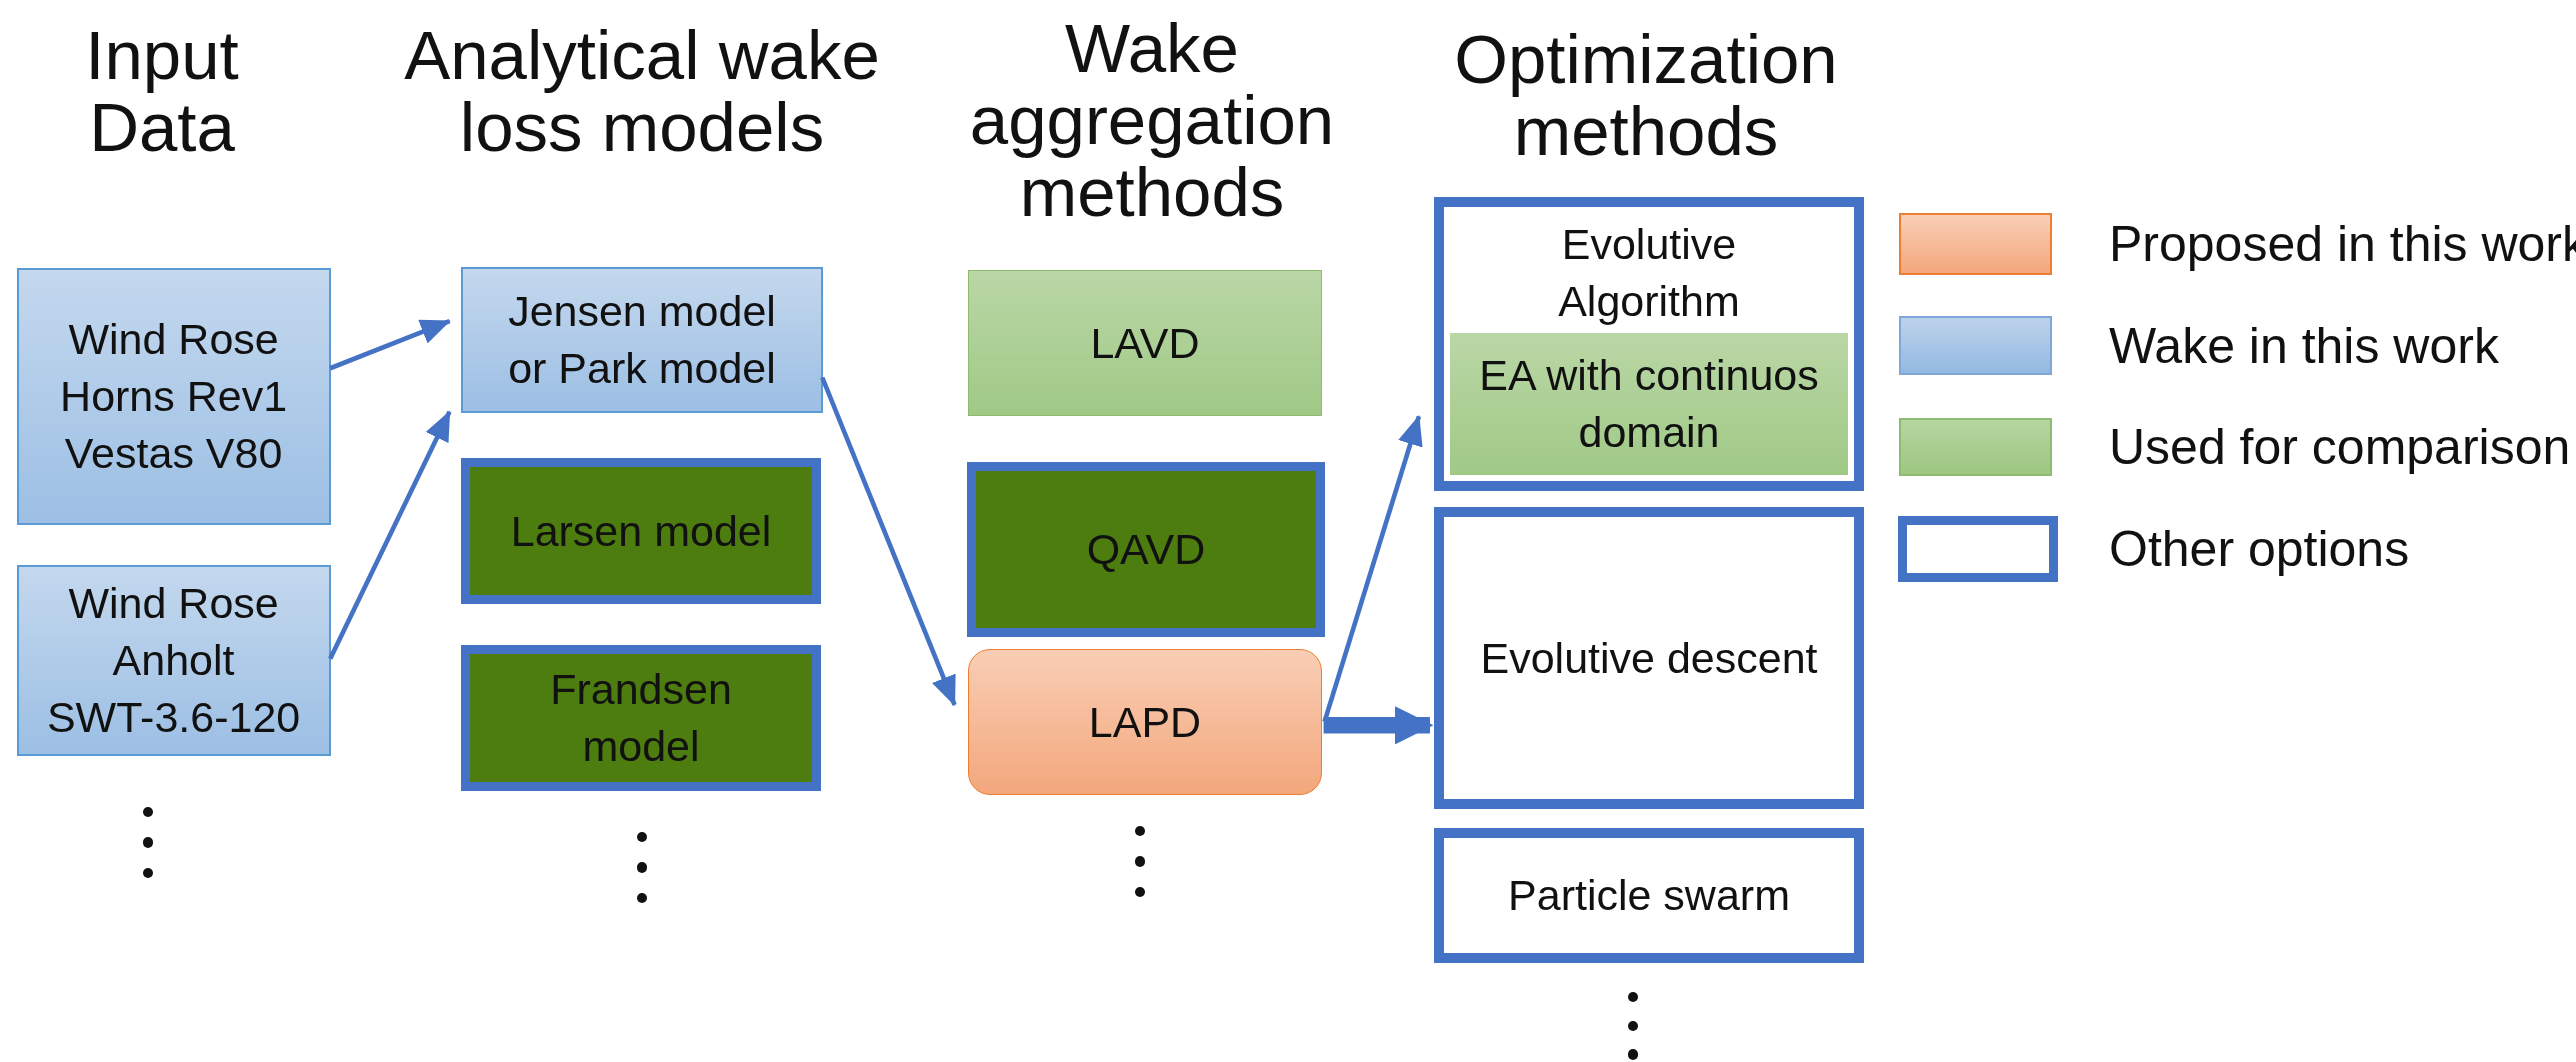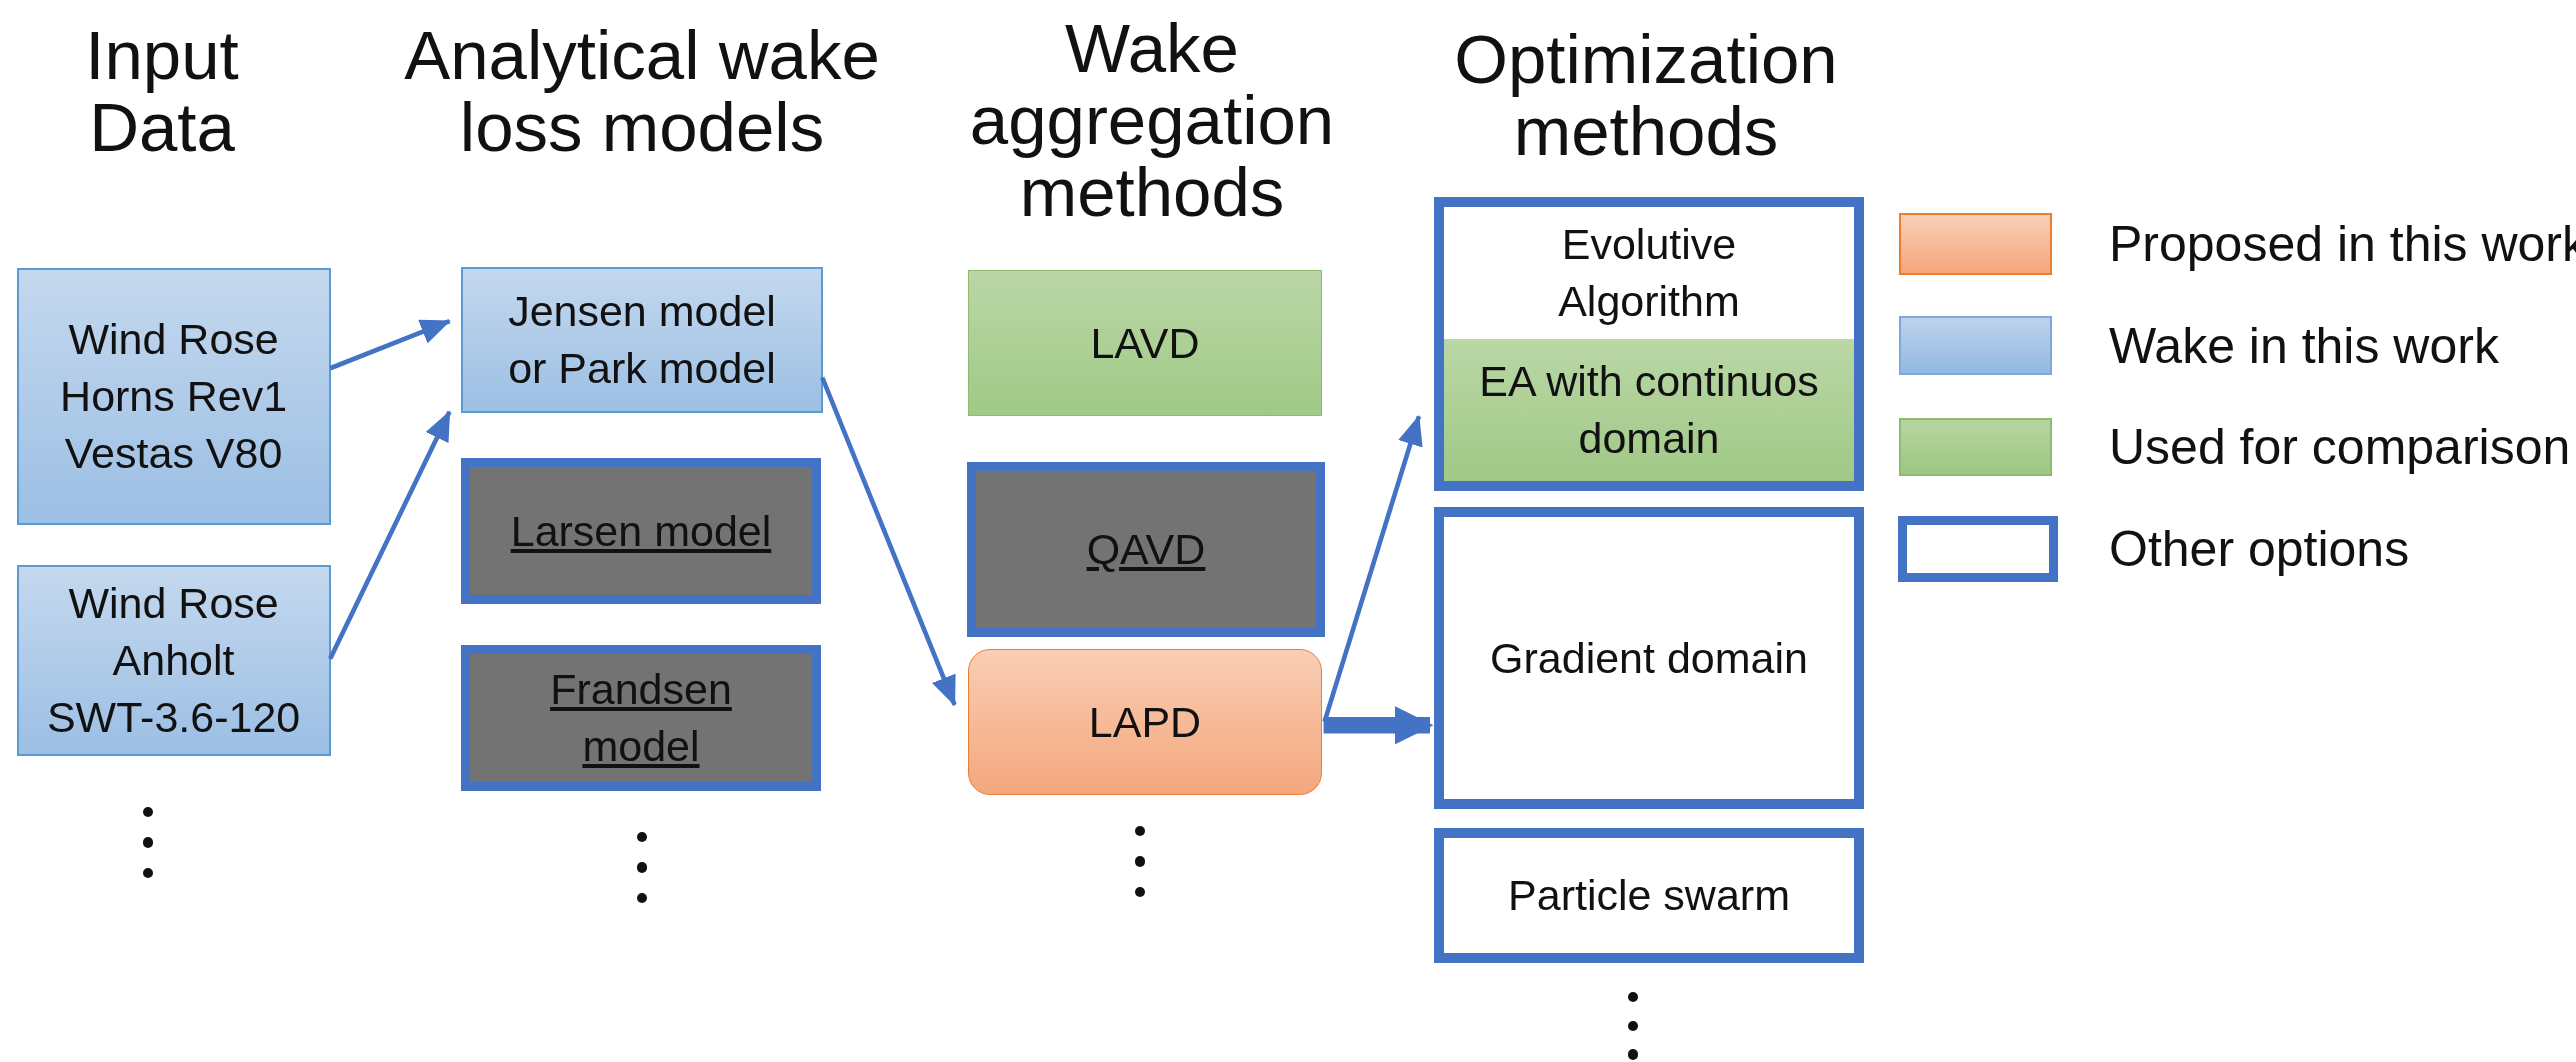--- a/index.html
+++ b/index.html
@@ -12,23 +12,23 @@
     font-size:69px;line-height:72px;white-space:pre-line;font-weight:400;
   }
   .box{
     position:absolute;display:flex;align-items:center;justify-content:center;
     text-align:center;font-size:43px;line-height:57px;white-space:pre-line;
     box-sizing:border-box;
   }
   .fill-blue{background:linear-gradient(180deg,#c4d8ee 0%,#9cbfe4 100%);border:2.8px solid #5b9bd5;}
   .fill-green{background:linear-gradient(180deg,#bad7a6 0%,#a0c986 100%);border:1.8px solid #8fbb70;}
   .fill-orange{background:linear-gradient(180deg,#f9ceb5 0%,#f3a77c 100%);border:1.8px solid #ed7d31;}
-  .outline{background:#737373;border:9.2px solid #4472c4;text-decoration:underline;}
+  .outline{background:#4d7c0f;border:9.2px solid #4472c4;}
   .outline-thick{background:#fff;border:10.2px solid #4472c4;}
-  .stack{flex-direction:column;align-items:stretch;padding:0;}
+  .stack{flex-direction:column;align-items:stretch;padding:6px;}
   .stack .top{flex:1;display:flex;align-items:center;justify-content:center;white-space:pre-line;}
   .stack .sub{display:flex;align-items:center;justify-content:center;white-space:pre-line;}
   .sub-green{background:linear-gradient(180deg,#bad7a6 0%,#a0c986 100%);height:142px;}
   .sub-orange{background:linear-gradient(180deg,#f9ceb5 0%,#f3a77c 100%);height:146px;margin-bottom:3.7px;}
   .vdots{position:absolute;display:flex;flex-direction:column;gap:20.3px;}
   .vdots i{width:10.2px;height:10.2px;border-radius:50%;background:#111;display:block;}
   .vdots.tight{gap:18.5px;}
   .lgd-swatch{position:absolute;box-sizing:border-box;}
   .sw-orange{background:linear-gradient(180deg,#f9cfb7,#f4a67b);border:2.8px solid #ed7d31;}
   .sw-blue{background:linear-gradient(180deg,#bdd3ec,#92b9e1);border:2.8px solid #7fa8d8;}
@@ -85,21 +85,21 @@
   </div>
 
   <div class="box outline-thick stack" style="left:1434px;top:197px;width:430px;height:294px;">
     <div class="top">Evolutive
 Algorithm</div>
     <div class="sub sub-green">EA with continuos
 domain</div>
   </div>
 
   <div class="box outline-thick stack" style="left:1434px;top:507px;width:430px;height:302px;">
-    <div class="top">Gradient domain</div>
+    <div class="top">Evolutive descent</div>
   </div>
 
   <div class="box outline-thick" style="left:1434px;top:828px;width:430px;height:135px;">Particle swarm</div>
 
   <div class="vdots tight" style="left:1628px;top:992px;">
     <i></i>
       <i></i>
       <i></i>
   </div>
 

